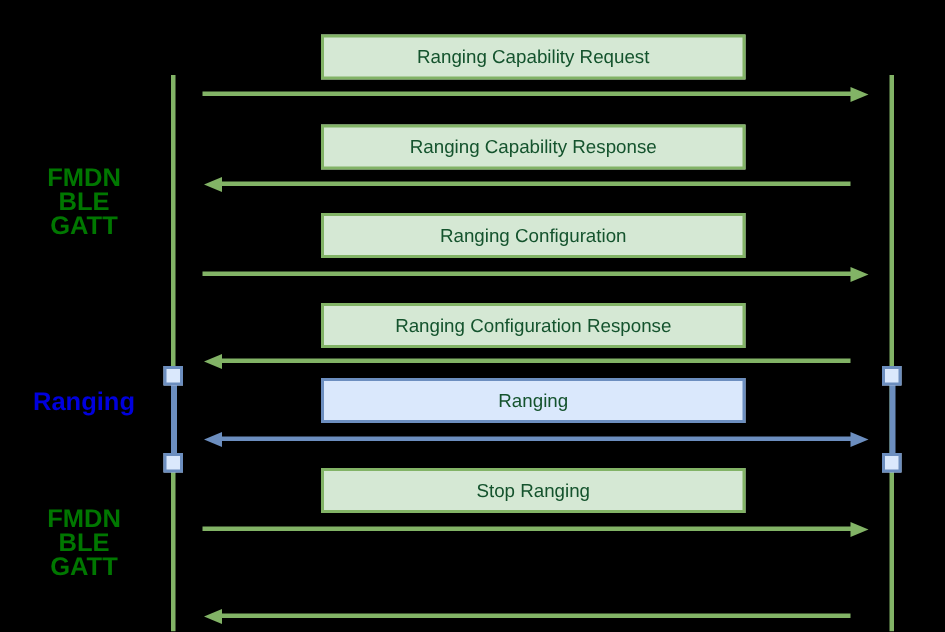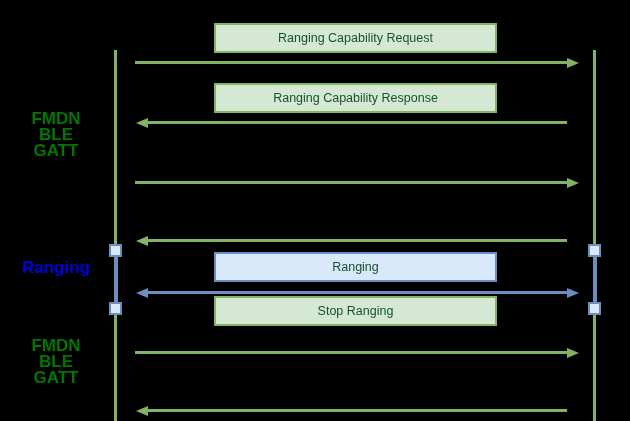--- a/index.html
+++ b/index.html
@@ -105,48 +105,54 @@
       <span>Ranging Capability Response</span>
     </div>
     <div class="arrow" style="top:121px">
       <span class="head head-left"></span>
       <span class="line"></span>
 
     </div>
   </div>
 
   <div class="msg dir-right style-green">
+    <div class="msg-box" style="top:142px">
+      <span>Ranging Configuration</span>
+    </div>
     <div class="arrow" style="top:181px">
 
       <span class="line"></span>
       <span class="head head-right"></span>
     </div>
   </div>
 
   <div class="msg dir-left style-green">
+    <div class="msg-box" style="top:202px">
+      <span>Ranging Configuration Response</span>
+    </div>
     <div class="arrow" style="top:239px">
       <span class="head head-left"></span>
       <span class="line"></span>
 
     </div>
   </div>
 
   <div class="msg dir-both style-blue">
     <div class="msg-box" style="top:252px">
       <span>Ranging</span>
     </div>
     <div class="arrow" style="top:291px">
       <span class="head head-left"></span>
       <span class="line"></span>
       <span class="head head-right"></span>
     </div>
   </div>
 
   <div class="msg dir-right style-green">
-    <div class="msg-box" style="top:296px">
+    <div class="msg-box" style="top:312px">
       <span>Stop Ranging</span>
     </div>
     <div class="arrow" style="top:351px">
 
       <span class="line"></span>
       <span class="head head-right"></span>
     </div>
   </div>
 
   <div class="msg dir-left style-green">

